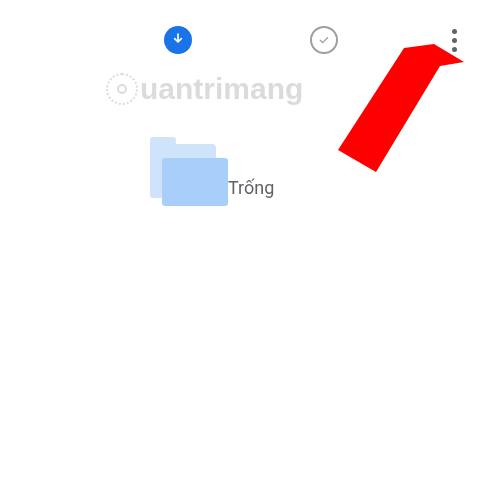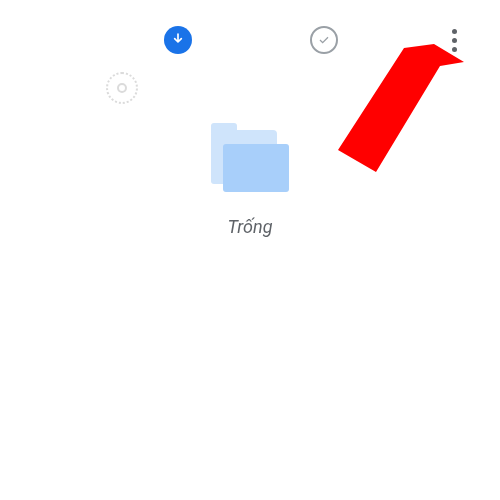--- a/index.html
+++ b/index.html
@@ -86,26 +86,25 @@
       border-radius: 50%; display: inline-flex; align-items: center;
       justify-content: center; margin-right: 2px;
     }
     .watermark-icon-inner {
       width: 10px; height: 10px; border: 2px solid rgba(90,90,90,0.22);
       border-radius: 50%;
     }
     .folder-item {
       position: absolute;
       left: 150px;
-      top: 130px;
+      top: 144px;
       width: 200px;
       display: flex;
-      flex-direction: column;
+      flex-direction: row;
       align-items: center;
-      font-style: italic;
     }
     .folder-icon {
       width: 78px;
       height: 62px;
       position: relative;
     }
     .folder-back {
       position: absolute;
       left: 0; top: 0;
       width: 66px; height: 54px;
@@ -157,20 +156,21 @@
   </div>
   <div class="more-btn">
     <div class="dot"></div>
   </div>
 </div>
 
 <div class="watermark">
   <span class="watermark-icon">
     <span class="watermark-icon-inner"></span>
   </span>
+  <span>uantrimang</span>
 </div>
 
 <div class="folder-item">
   <div class="folder-icon">
     <div class="folder-back"></div>
     <div class="folder-front"></div>
   </div>
   <div class="folder-label">Trống</div>
 </div>
 

